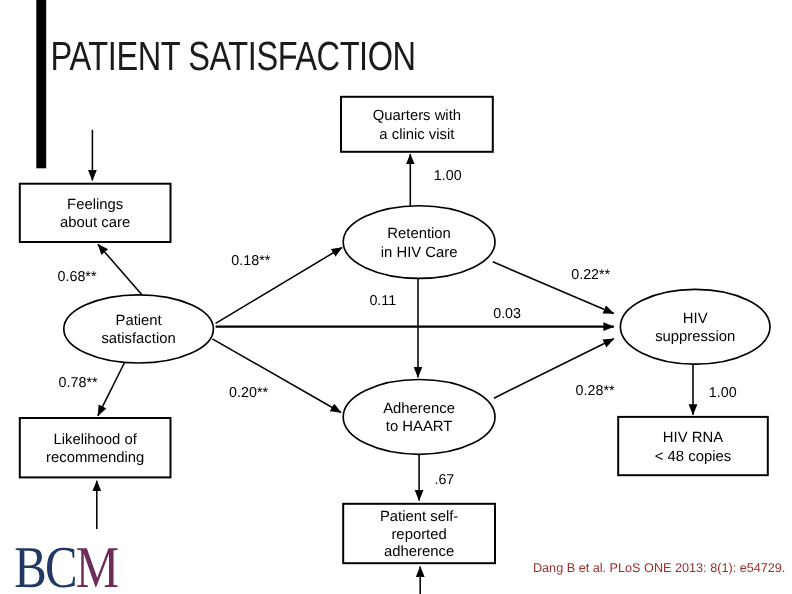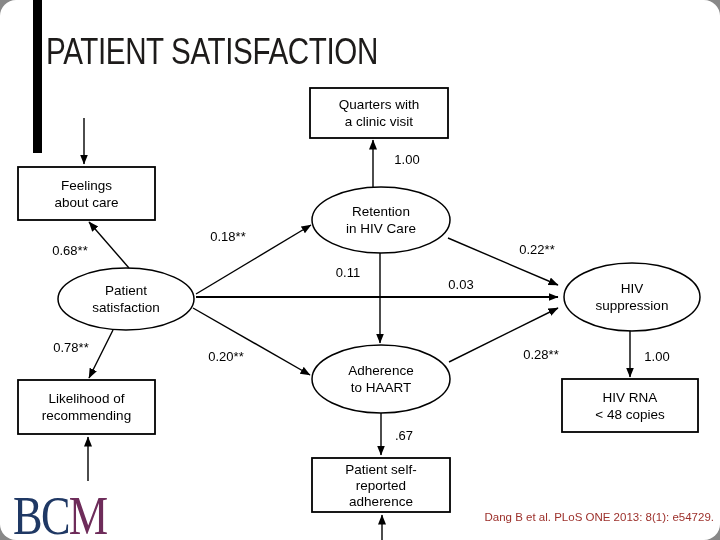--- a/index.html
+++ b/index.html
@@ -1,18 +1,18 @@
 <!DOCTYPE html>
 <html><head>
 <meta charset="utf-8">
 <style>
   html,body{margin:0;padding:0;background:#888;}
   .slide{
     position:relative;width:720px;height:540px;background:var(--background,#fff);
-    font-family:"Liberation Sans",sans-serif;overflow:hidden;margin:0 auto;border-radius:16px;
+    font-family:"Liberation Sans",sans-serif;overflow:hidden;margin:0 auto;
   }
   .accent-bar{position:absolute;left:33px;top:0;width:9px;height:153px;background:var(--accent-bar,#000);}
   .title{
     position:absolute;left:46px;top:33px;font-size:37px;line-height:1;
     letter-spacing:-0.5px;white-space:nowrap;color:var(--title-text,#1d1b1a);
     transform:scaleX(0.80);transform-origin:left top;
   }
   svg.diagram{position:absolute;left:0;top:0;}
   .logo{
     position:absolute;left:13px;top:489px;font-family:"Liberation Serif",serif;

